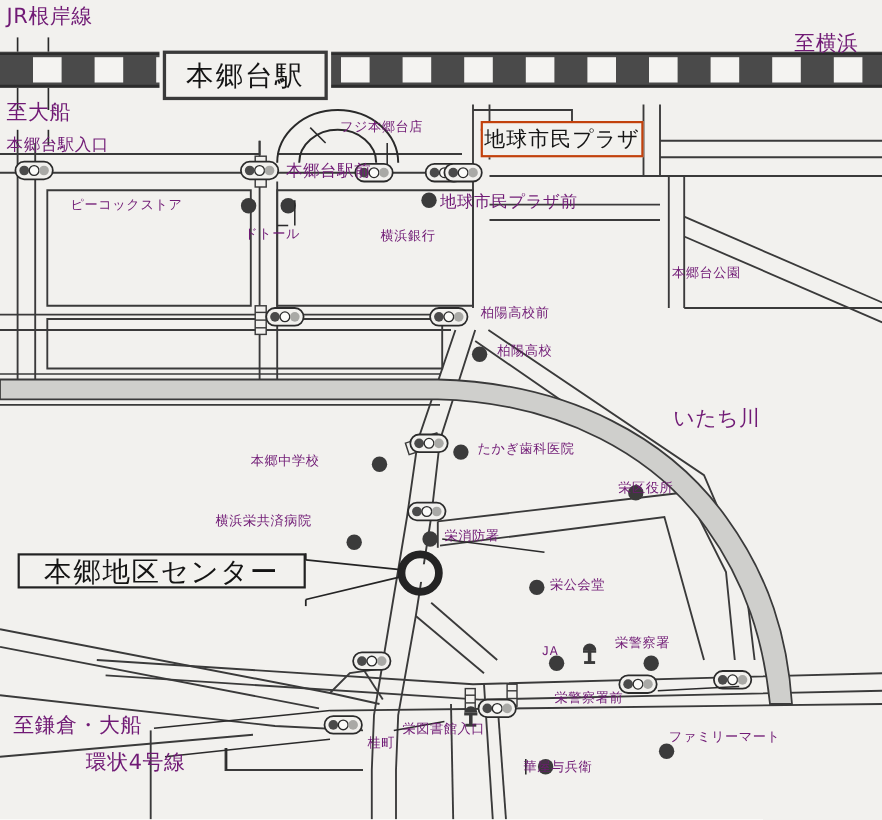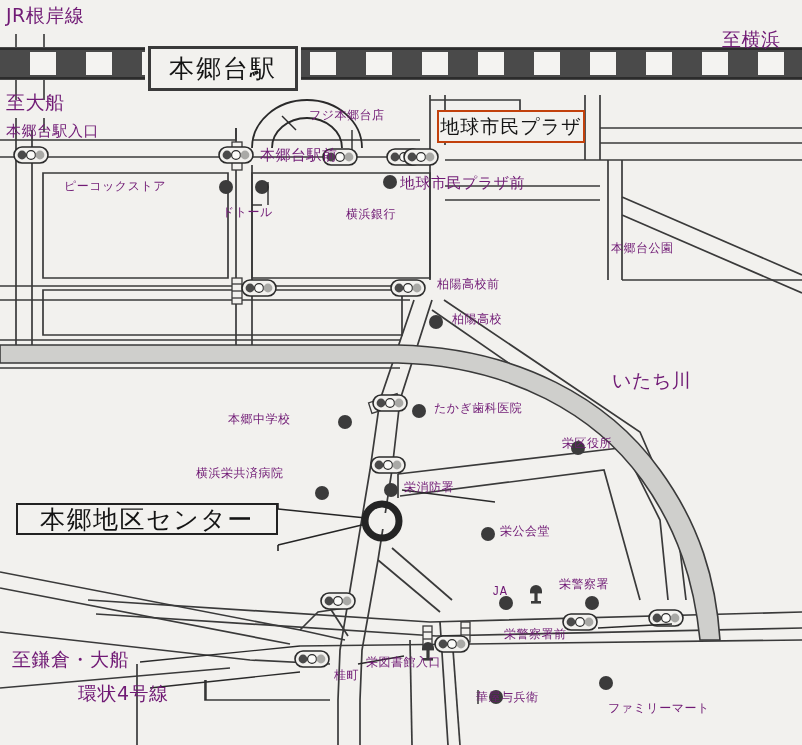--- a/index.html
+++ b/index.html
@@ -344,15 +344,15 @@
   <div class="lbl lbl-lg" style="left:12px;top:650px;">至鎌倉・大船</div>
 
   <div class="lbl lbl-lg" style="left:78px;top:684px;">環状4号線</div>
 
   <div class="lbl lbl-md" style="left:292px;top:669px;margin-left:42px;">桂町</div>
 
   <div class="lbl lbl-md" style="left:366px;top:656px;">栄図書館入口</div>
 
   <div class="lbl lbl-md" style="left:476px;top:691px;">華屋与兵衛</div>
 
-  <div class="lbl lbl-md" style="left:608px;top:702px;">ファミリーマート</div>
+  <div class="lbl lbl-md" style="left:608px;top:664px;">ファミリーマート</div>
 
 </div>
 
 </body></html>

